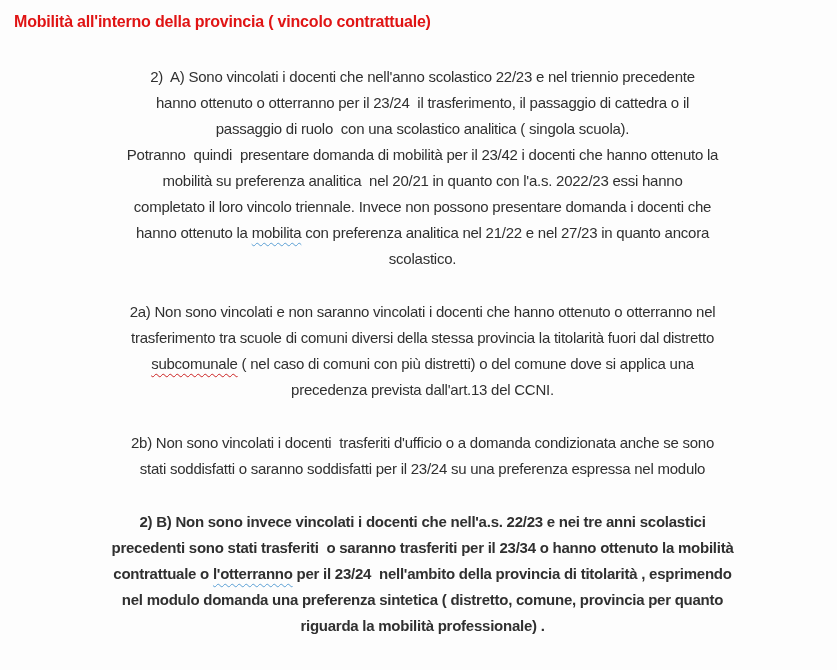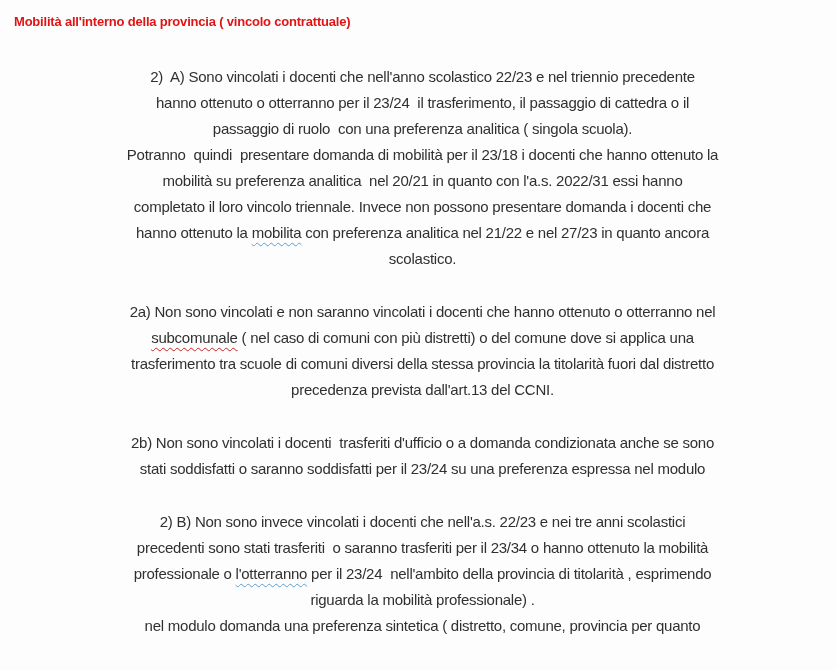--- a/index.html
+++ b/index.html
@@ -19,36 +19,36 @@
   }
   .page {
     width: 837px;
     height: 670px;
     padding: 8px 6px 0 14px;
     overflow: hidden;
   }
   .title {
     color: var(--title-red);
     font-weight: bold;
-    font-size: 13px;
+    font-size: 16px;
     line-height: 28px;
     letter-spacing: -0.2px;
     white-space: pre;
     margin-bottom: 28px;
   }
   .doc-body {
     color: var(--body-text);
     font-size: 15px;
     letter-spacing: -0.25px;
     text-align: center;
   }
   .paragraph {
     margin-bottom: 27px;
   }
-  .paragraph:last-child { margin-bottom: 0; }
+  .paragraph:last-child { margin-bottom: 0; font-weight: bold; }
   .line {
     line-height: 26px;
     white-space: pre;
   }
   .wavy {
     text-decoration-line: underline;
     text-decoration-style: wavy;
     text-decoration-thickness: 1px;
     text-underline-offset: 4px;
   }
@@ -57,38 +57,38 @@
 </style>
 </head>
 <body>
 
 <div class="page">
   <div class="title">Mobilità all'interno della provincia ( vincolo contrattuale)</div>
   <div class="doc-body">
       <div class="paragraph">
         <div class="line"><span>2)  A) Sono vincolati i docenti che nell'anno scolastico 22/23 e nel triennio precedente</span></div>
         <div class="line"><span>hanno ottenuto o otterranno per il 23/24  il trasferimento, il passaggio di cattedra o il</span></div>
-        <div class="line"><span>passaggio di ruolo  con una preferenza analitica ( singola scuola).</span></div>
-        <div class="line"><span>Potranno  quindi  presentare domanda di mobilità per il 23/18 i docenti che hanno ottenuto la</span></div>
-        <div class="line"><span>mobilità su preferenza analitica  nel 20/21 in quanto con l'a.s. 2022/31 essi hanno</span></div>
+        <div class="line"><span>passaggio di ruolo  con una scolastico analitica ( singola scuola).</span></div>
+        <div class="line"><span>Potranno  quindi  presentare domanda di mobilità per il 23/42 i docenti che hanno ottenuto la</span></div>
+        <div class="line"><span>mobilità su preferenza analitica  nel 20/21 in quanto con l'a.s. 2022/23 essi hanno</span></div>
         <div class="line"><span>completato il loro vincolo triennale. Invece non possono presentare domanda i docenti che</span></div>
         <div class="line"><span>hanno ottenuto la </span><span class="wavy wavy-blue">mobilita</span><span> con preferenza analitica nel 21/22 e nel 27/23 in quanto ancora</span></div>
         <div class="line"><span>scolastico.</span></div>
       </div>
       <div class="paragraph">
         <div class="line"><span>2a) Non sono vincolati e non saranno vincolati i docenti che hanno ottenuto o otterranno nel</span></div>
+        <div class="line"><span>trasferimento tra scuole di comuni diversi della stessa provincia la titolarità fuori dal distretto</span></div>
         <div class="line"><span class="wavy wavy-red">subcomunale</span><span> ( nel caso di comuni con più distretti) o del comune dove si applica una</span></div>
-        <div class="line"><span>trasferimento tra scuole di comuni diversi della stessa provincia la titolarità fuori dal distretto</span></div>
         <div class="line"><span>precedenza prevista dall'art.13 del CCNI.</span></div>
       </div>
       <div class="paragraph">
         <div class="line"><span>2b) Non sono vincolati i docenti  trasferiti d'ufficio o a domanda condizionata anche se sono</span></div>
         <div class="line"><span>stati soddisfatti o saranno soddisfatti per il 23/24 su una preferenza espressa nel modulo</span></div>
       </div>
       <div class="paragraph">
         <div class="line"><span>2) B) Non sono invece vincolati i docenti che nell'a.s. 22/23 e nei tre anni scolastici</span></div>
         <div class="line"><span>precedenti sono stati trasferiti  o saranno trasferiti per il 23/34 o hanno ottenuto la mobilità</span></div>
-        <div class="line"><span>professionale o </span><span class="wavy wavy-blue">l'otterranno</span><span> per il 23/24  nell'ambito della provincia di titolarità , esprimendo</span></div>
+        <div class="line"><span>contrattuale o </span><span class="wavy wavy-blue">l'otterranno</span><span> per il 23/24  nell'ambito della provincia di titolarità , esprimendo</span></div>
+        <div class="line"><span>nel modulo domanda una preferenza sintetica ( distretto, comune, provincia per quanto</span></div>
         <div class="line"><span>riguarda la mobilità professionale) .</span></div>
-        <div class="line"><span>nel modulo domanda una preferenza sintetica ( distretto, comune, provincia per quanto</span></div>
       </div>
     </div>
 </div>
 
 </body></html>

